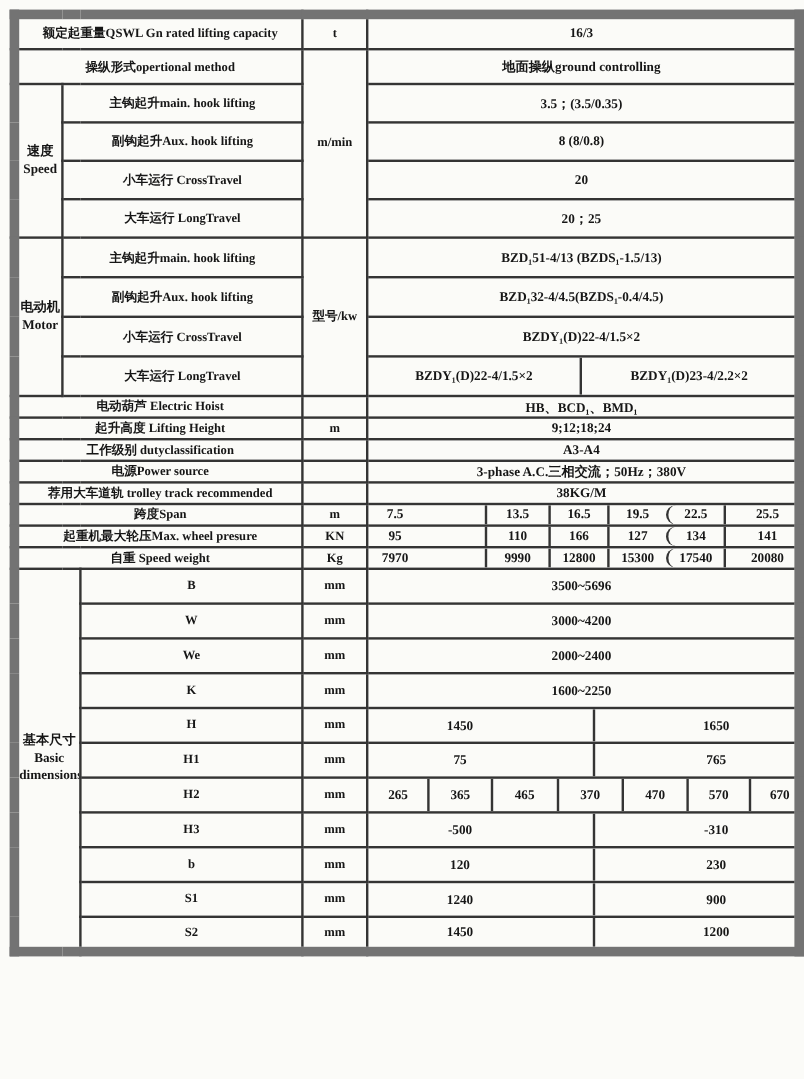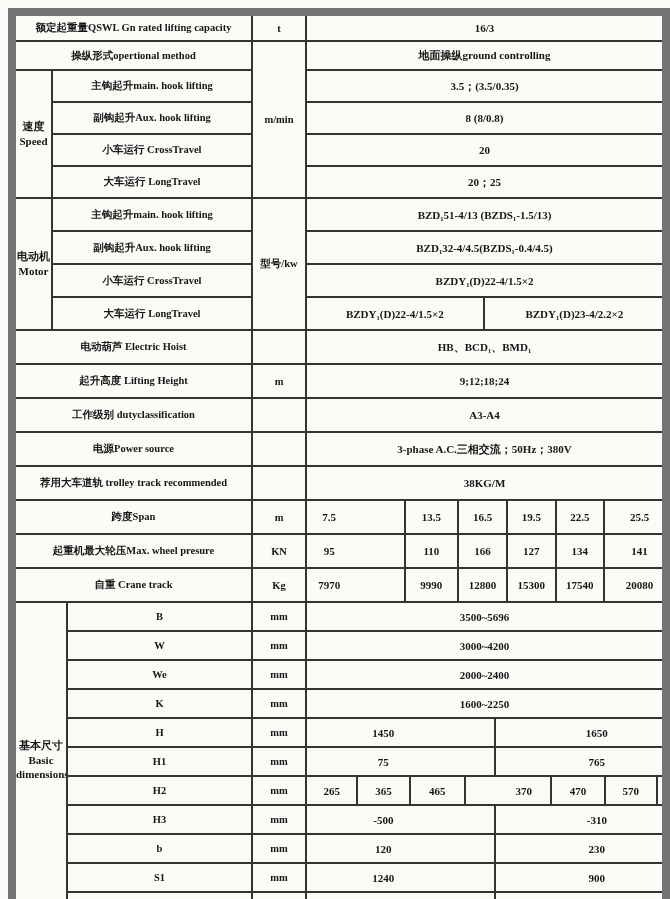--- a/index.html
+++ b/index.html
@@ -26,44 +26,44 @@
     vertical-align:middle;
     overflow:hidden;
   }
   td.lbl{font-size:10.5px;}
   td.grp{font-size:11px;white-space:pre-line;line-height:1.35;}
   td.unit{font-size:10.5px;}
   td.val{position:relative;font-size:11px;}
   tr.rh1{height:29px;}
   tr.rh2{height:32px;}
   tr.rh3{height:33px;}
-  tr.rh4{height:34px;}
+  tr.rh4{height:18px;}
   tr.rh5{height:29px;}
   .split{
     position:absolute;inset:0;
     display:flex;align-items:stretch;
   }
   .split .c{
     display:flex;align-items:center;justify-content:center;
     font-weight:bold;font-size:11px;
   }
   .split .c + .c{border-left:2px solid #343434;}
   
   .g7a .c:nth-child(1){flex:0 0 12.5%;}
   .g7a .c:nth-child(2){flex:0 0 14.2%;margin-top:48px;}
   .g7a .c:nth-child(3){flex:0 0 14.4%;}
   .g7a .c:nth-child(4){flex:0 0 13.3%;}
   .g7a .c:nth-child(5){flex:0 0 13.1%;}
-  .g7a .c:nth-child(6){flex:0 0 13.1%;}
+  .g7a .c:nth-child(6){flex:0 0 13.1%;border-radius:10px;}
   .g7a .c:nth-child(7){flex:0 0 19.4%;}
   
   .g7b .c:nth-child(1){flex:0 0 13.9%;}
   .g7b .c:nth-child(2){flex:0 0 14.2%;}
   .g7b .c:nth-child(3){flex:0 0 14.9%;}
-  .g7b .c:nth-child(4){flex:0 0 14.7%;padding-left:32px;}
+  .g7b .c:nth-child(4){flex:0 0 14.7%;}
   .g7b .c:nth-child(5){flex:0 0 14.7%;}
   .g7b .c:nth-child(6){flex:0 0 14.0%;}
   .g7b .c:nth-child(7){flex:0 0 13.6%;}
   
   .g2a .c:nth-child(1){flex:0 0 43%;}
   .g2a .c:nth-child(2){flex:0 0 57%;margin-left:34px;}
   
   .g2b .c:nth-child(1){flex:0 0 49.5%;}
   .g2b .c:nth-child(2){flex:0 0 50.5%;}
 </style>
@@ -188,21 +188,21 @@
         <div class="c">110</div>
         <div class="c">166</div>
         <div class="c">127</div>
         <div class="c">134</div>
         <div class="c">141</div>
       </div>
     </td>
   </tr>
 
   <tr class="rh4">
-    <td class="lbl" colspan="3">自重 Crane track</td>
+    <td class="lbl" colspan="3">自重 Speed weight</td>
     <td class="unit">Kg</td>
     <td class="val">
       <div class="split g7a">
         <div class="c">7970</div>
         <div class="c">8610</div>
         <div class="c">9990</div>
         <div class="c">12800</div>
         <div class="c">15300</div>
         <div class="c">17540</div>
         <div class="c">20080</div>

